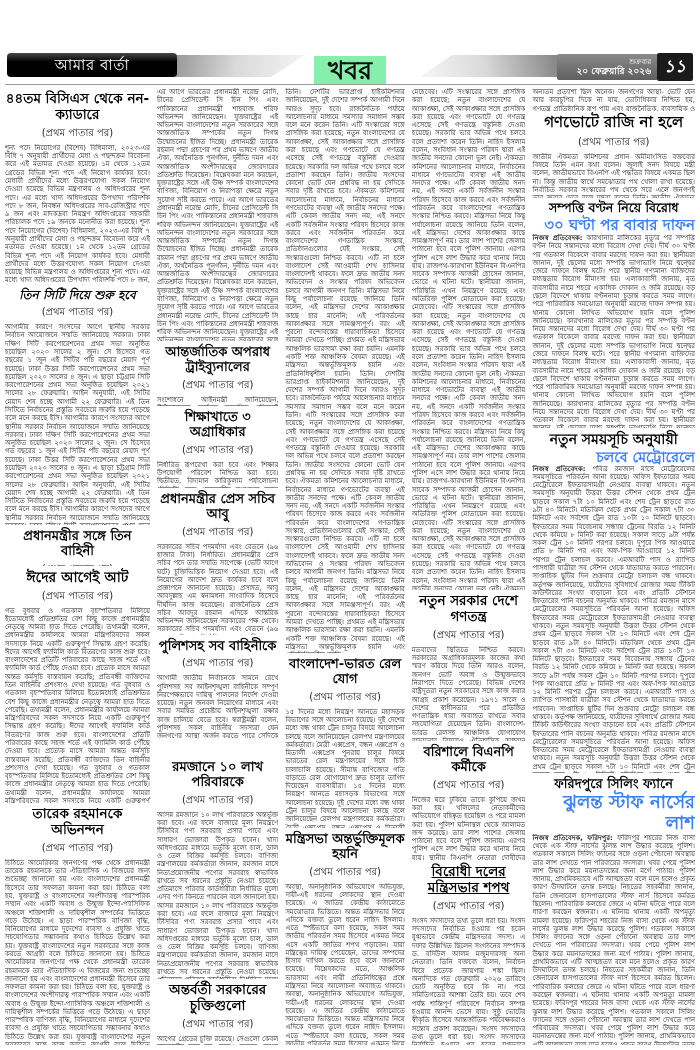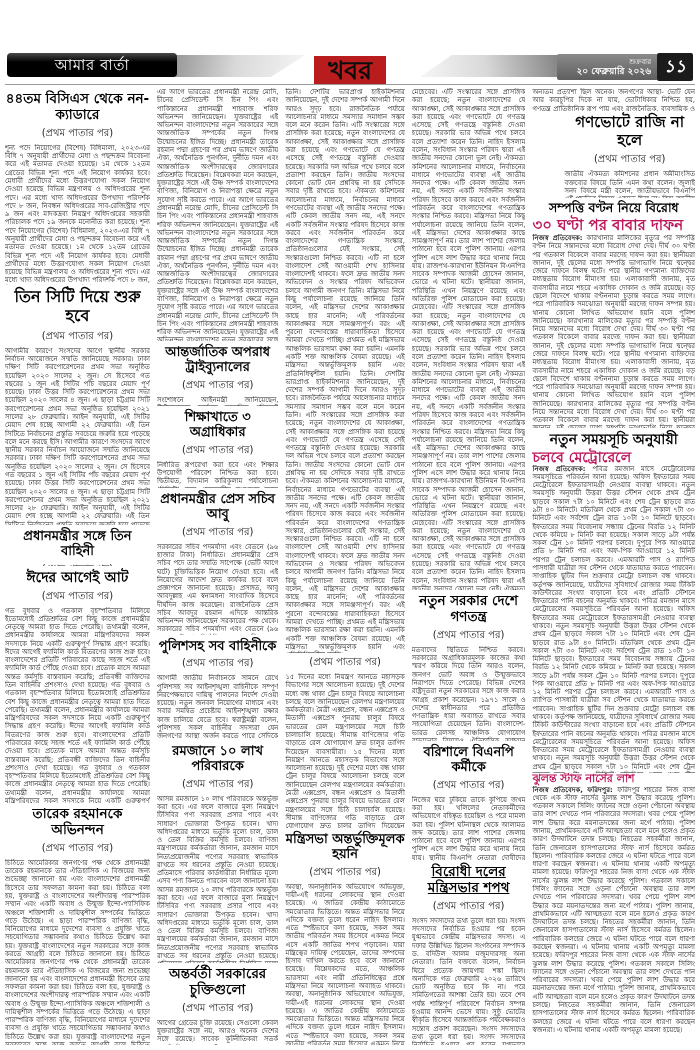--- a/index.html
+++ b/index.html
@@ -11,39 +11,39 @@
   .masthead{position:absolute;left:7px;top:0;width:170px;height:24px;
             background:linear-gradient(180deg,#4a4a4a 0%,#000 38%,#000 100%);
             border-radius:4px;display:flex;align-items:center;justify-content:center;}
   .masthead span{color:#fff;font-weight:normal;font-size:15px;letter-spacing:.5px;}
   .swoosh{position:absolute;top:2px;height:22px;}
   .swoosh-l{left:150px;width:155px;background:linear-gradient(100deg,#7d7d7d 0%,#d9d9d9 55%,#f5f5f5 100%);
             clip-path:polygon(0 0,100% 0,78% 100%,0 100%);}
   .swoosh-r{left:420px;width:145px;background:linear-gradient(260deg,#7d7d7d 0%,#d9d9d9 55%,#f7f7f7 100%);
             clip-path:polygon(22% 0,100% 0,100% 100%,0 100%);}
   .section-title{position:absolute;left:0;top:-2px;width:700px;text-align:center;}
-  .section-title span{font-size:25px;font-weight:bold;color:#0d0d0d;background:#b91c1c;padding:0 14px;}
+  .section-title span{font-size:25px;font-weight:bold;color:#0d0d0d;background:#86efac;padding:0 14px;}
   .datebox{position:absolute;left:557px;top:1px;width:100px;height:26px;
            background:linear-gradient(180deg,#8a8a8a,#5f5f5f);
            display:flex;flex-direction:column;align-items:flex-end;justify-content:center;
            padding:0 6px;box-sizing:border-box;border-radius:2px 0 0 2px;}
   .datebox .wd{color:#fff;font-size:7px;line-height:8px;}
   .datebox .dt{color:#fff;font-size:9px;line-height:11px;font-weight:bold;}
   .pagenumbox{position:absolute;left:657px;top:0;width:36px;height:28px;background:#1b1b1b;
               display:flex;align-items:center;justify-content:center;border-radius:2px;}
   .pagenumbox span{color:#fff;font-size:17px;font-weight:bold;font-style:italic;}
   
   .content{position:absolute;left:5px;top:88px;width:690px;height:957px;
            display:flex;gap:7px;}
   .col{height:100%;overflow:hidden;display:flex;flex-direction:column;}
   .c1{width:148px;} .c2{width:124px;} .c3{width:122px;} .c4{width:116px;} .c5{width:166px;}
   .article{overflow:hidden;flex:none;display:flex;flex-direction:column;}
   .hl{font-weight:bold;text-align:center;color:#000;line-height:1.18;
       padding:3px 0 1px 0;flex:none;}
-  .hl2{font-weight:bold;text-align:left;color:#be185d;line-height:1.15;flex:none;}
+  .hl2{font-weight:bold;text-align:right;color:#3b82f6;line-height:1.15;flex:none;}
   .dateline{font-size:10px;text-align:center;color:#222;padding:1px 0 2px 0;flex:none;}
   .body{font-size:6.8px;line-height:1.22;text-align:justify;color:#202020;
         flex:1 1 auto;overflow:hidden;word-break:break-word;}
   .body b{font-weight:bold;}
 </style>
 </head>
 <body>
 
 <div class="header">
   <div class="swoosh swoosh-l"></div>
@@ -65,21 +65,21 @@
 <div class="rule"></div>
 
 <div class="content">
     <div class="col c1">
       <div class="article" style="height: 197px; align-items: center;">
         <div class="hl" style="font-size: 13.5px;">৪৪তম বিসিএস থেকে নন-ক্যাডারে</div>
         <div class="dateline">(প্রথম পাতার পর)</div>
         <div class="body"><span>শূন্য পদে নিয়োগের (বিশেষ) বিধিমালা, ২০২৩-এর বিধি ৭ অনুযায়ী প্রার্থীদের মেধা ও পছন্দক্রম বিবেচনা করে এই মতামত দেওয়া হয়েছে। ১ম থেকে ১২তম গ্রেডের বিভিন্ন শূন্য পদে এই নিয়োগ কার্যকর হবে। মেধাবী প্রার্থীদের মধ্যে উত্তরণযোগ্য সকল নিয়োগ দেওয়া হয়েছে বিভিন্ন মন্ত্রণালয় ও অধিদপ্তরের শূন্য পদে। এর মধ্যে খাদ্য অধিদপ্তরের উপখাদ্য পরিদর্শক পদে ৮ জন, নিবন্ধন অধিদপ্তরের সাব-রেজিস্ট্রার পদে ৯ জন এবং মাদকদ্রব্য নিয়ন্ত্রণ অধিদপ্তরের সহকারী পরিচালক পদে ১৯ জনকে মনোনীত করা হয়েছে। শূন্য পদে নিয়োগের (বিশেষ) বিধিমালা, ২০২৩-এর বিধি ৭ অনুযায়ী প্রার্থীদের মেধা ও পছন্দক্রম বিবেচনা করে এই মতামত দেওয়া হয়েছে। ১ম থেকে ১২তম গ্রেডের বিভিন্ন শূন্য পদে এই নিয়োগ কার্যকর হবে। মেধাবী প্রার্থীদের মধ্যে উত্তরণযোগ্য সকল নিয়োগ দেওয়া হয়েছে বিভিন্ন মন্ত্রণালয় ও অধিদপ্তরের শূন্য পদে। এর মধ্যে খাদ্য অধিদপ্তরের উপখাদ্য পরিদর্শক পদে ৮ জন, নিবন্ধন অধিদপ্তরের সাব-রেজিস্ট্রার পদে ৯ জন এবং মাদকদ্রব্য নিয়ন্ত্রণ অধিদপ্তরের সহকারী পরিচালক পদে ১৯ জনকে মনোনীত করা হয়েছে।</span></div>
       </div>
       <div class="article" style="height: 240px;">
-        <div class="hl" style="font-size: 16px;">তিন সিটি দিয়ে শুরু হবে</div>
+        <div class="hl" style="font-size: 12px; font-style: italic;">তিন সিটি দিয়ে শুরু হবে</div>
         <div class="dateline">(প্রথম পাতার পর)</div>
         <div class="body"><span>আগামীর কারণে সংসদের আগে স্থানীয় সরকার নির্বাচন আয়োজনে সম্মতি জানিয়েছে সরকার। ঢাকা দক্ষিণ সিটি করপোরেশনের প্রথম সভা অনুষ্ঠিত হয়েছিল ২০২০ সালের ২ জুন। সে হিসেবে গত বছরের ১ জুন এই সিটির পাঁচ বছরের মেয়াদ পূর্ণ হয়েছে। ঢাকা উত্তর সিটি করপোরেশনের প্রথম সভা হয়েছিল ২০২০ সালের ৪ জুন। এ ছাড়া চট্টগ্রাম সিটি করপোরেশনের প্রথম সভা অনুষ্ঠিত হয়েছিল ২০২১ সালের ২৮ ফেব্রুয়ারি। আইন অনুযায়ী, এই সিটির মেয়াদ শেষ হচ্ছে আগামী ২২ ফেব্রুয়ারি। এই তিন সিটিতে নির্বাচনের প্রস্তুতি সবচেয়ে জরুরি হয়ে পড়েছে বলে মনে করছে ইসি। আগামীর কারণে সংসদের আগে স্থানীয় সরকার নির্বাচন আয়োজনে সম্মতি জানিয়েছে সরকার। ঢাকা দক্ষিণ সিটি করপোরেশনের প্রথম সভা অনুষ্ঠিত হয়েছিল ২০২০ সালের ২ জুন। সে হিসেবে গত বছরের ১ জুন এই সিটির পাঁচ বছরের মেয়াদ পূর্ণ হয়েছে। ঢাকা উত্তর সিটি করপোরেশনের প্রথম সভা হয়েছিল ২০২০ সালের ৪ জুন। এ ছাড়া চট্টগ্রাম সিটি করপোরেশনের প্রথম সভা অনুষ্ঠিত হয়েছিল ২০২১ সালের ২৮ ফেব্রুয়ারি। আইন অনুযায়ী, এই সিটির মেয়াদ শেষ হচ্ছে আগামী ২২ ফেব্রুয়ারি। এই তিন সিটিতে নির্বাচনের প্রস্তুতি সবচেয়ে জরুরি হয়ে পড়েছে বলে মনে করছে ইসি। আগামীর কারণে সংসদের আগে স্থানীয় সরকার নির্বাচন আয়োজনে সম্মতি জানিয়েছে সরকার। ঢাকা দক্ষিণ সিটি করপোরেশনের প্রথম সভা অনুষ্ঠিত হয়েছিল ২০২০ সালের ২ জুন। সে হিসেবে গত বছরের ১ জুন এই সিটির পাঁচ বছরের মেয়াদ পূর্ণ হয়েছে। ঢাকা উত্তর সিটি করপোরেশনের প্রথম সভা হয়েছিল ২০২০ সালের ৪ জুন। এ ছাড়া চট্টগ্রাম সিটি করপোরেশনের প্রথম সভা অনুষ্ঠিত হয়েছিল ২০২১ সালের ২৮ ফেব্রুয়ারি। আইন অনুযায়ী, এই সিটির মেয়াদ শেষ হচ্ছে আগামী ২২ ফেব্রুয়ারি। এই তিন সিটিতে নির্বাচনের প্রস্তুতি সবচেয়ে জরুরি হয়ে পড়েছে বলে মনে করছে ইসি।</span></div>
       </div>
       <div class="article" style="height: 41px;">
         <div class="hl" style="font-size: 13px;">প্রধানমন্ত্রীর সঙ্গে তিন বাহিনী</div>
         <div class="dateline">(প্রথম পাতার পর)</div>
         <div class="body"></div>
       </div>
       <div class="article" style="height: 237px;">
         <div class="hl" style="font-size: 14px;">ঈদের আগেই আট</div>
@@ -109,36 +109,37 @@
       <div class="article" style="height: 147px;">
         <div class="hl" style="font-size: 13px;">প্রধানমন্ত্রীর প্রেস সচিব আবু</div>
         <div class="dateline">(প্রথম পাতার পর)</div>
         <div class="body"><span>সরকারের সচিব পদমর্যাদা এবং বেতনে (৯৬ হাজার টাকা) নির্ধারিত। প্রধানমন্ত্রীর প্রেস সচিব পদে তার সম্মতি সাপেক্ষে (ভেটি আগে ঘটে) চুক্তিভিত্তিক নিয়োগ দেওয়া হবে। এই নিয়োগের আদেশ দ্রুত কার্যকর হবে বলে প্রজ্ঞাপনে জানানো হয়েছে। প্রসঙ্গত, আবু আবদুল্লাহ এম স্বনামধন্য সাংবাদিক হিসেবে দীর্ঘদিন কাজ করেছেন। রাজনৈতিক প্রেস সচিব আবদুর রহমান এদিকে আন্তরিক অভিনন্দন জানিয়েছেন সরকারের পক্ষ থেকে। সরকারের সচিব পদমর্যাদা এবং বেতনে (৯৬ হাজার টাকা) নির্ধারিত। প্রধানমন্ত্রীর প্রেস সচিব পদে তার সম্মতি সাপেক্ষে (ভেটি আগে ঘটে) চুক্তিভিত্তিক নিয়োগ দেওয়া হবে। এই নিয়োগের আদেশ দ্রুত কার্যকর হবে বলে প্রজ্ঞাপনে জানানো হয়েছে। প্রসঙ্গত, আবু আবদুল্লাহ এম স্বনামধন্য সাংবাদিক হিসেবে দীর্ঘদিন কাজ করেছেন। রাজনৈতিক প্রেস সচিব আবদুর রহমান এদিকে আন্তরিক অভিনন্দন জানিয়েছেন সরকারের পক্ষ থেকে।</span></div>
       </div>
       <div class="article" style="height: 105px;">
         <div class="hl" style="font-size: 13px;">পুলিশসহ সব বাহিনীকে</div>
         <div class="dateline">(প্রথম পাতার পর)</div>
         <div class="body"><span>আগামী জাতীয় নির্বাচনকে সামনে রেখে পুলিশসহ সব আইনশৃঙ্খলা বাহিনীকে সম্পূর্ণ নিরপেক্ষভাবে দায়িত্ব পালনের নির্দেশ দেওয়া হয়েছে। নতুন জনবল নিয়োগের মাধ্যমে এবং সবার সমন্বিত প্রচেষ্টায় আইনশৃঙ্খলা রক্ষার কাজ চালিয়ে যেতে হবে। স্বরাষ্ট্রমন্ত্রী বলেন, পুলিশসহ সকল বাহিনীর সদস্যরা যেন জনগণের আস্থা অর্জন করতে পারে সেদিকে লক্ষ রাখতে হবে।</span></div>
       </div>
-      <div class="article" style="height: 223px;">
+      <div class="article" style="height: 223px; margin-top: 16px;">
         <div class="hl" style="font-size: 13px;">রমজানে ১০ লাখ পরিবারকে</div>
         <div class="dateline">(প্রথম পাতার পর)</div>
         <div class="body"><span>আসন্ন রমজানে ১০ লাখ পরিবারকে অন্তর্ভুক্ত করা হবে। এর ফলে বাজারে মূল্য নিয়ন্ত্রণে টিসিবির পণ্য সরবরাহ প্রসার পাবে এবং সাধারণ ভোক্তারা উপকৃত হবেন। খাদ্য অধিদপ্তরের মাধ্যমে ভর্তুকি মূল্যে চাল, ডাল ও তেল বিক্রির কর্মসূচি চলবে। বাণিজ্য মন্ত্রণালয়ের কর্মকর্তারা জানান, রমজান মাসে নিত্যপ্রয়োজনীয় পণ্যের সরবরাহ স্বাভাবিক রাখতে সব ধরনের প্রস্তুতি নেওয়া হয়েছে। প্রতিমাসে পরিবার কার্ডধারীরা নির্ধারিত মূল্যে এসব পণ্য কিনতে পারবেন বলে জানানো হয়। আসন্ন রমজানে ১০ লাখ পরিবারকে অন্তর্ভুক্ত করা হবে। এর ফলে বাজারে মূল্য নিয়ন্ত্রণে টিসিবির পণ্য সরবরাহ প্রসার পাবে এবং সাধারণ ভোক্তারা উপকৃত হবেন। খাদ্য অধিদপ্তরের মাধ্যমে ভর্তুকি মূল্যে চাল, ডাল ও তেল বিক্রির কর্মসূচি চলবে। বাণিজ্য মন্ত্রণালয়ের কর্মকর্তারা জানান, রমজান মাসে নিত্যপ্রয়োজনীয় পণ্যের সরবরাহ স্বাভাবিক রাখতে সব ধরনের প্রস্তুতি নেওয়া হয়েছে। প্রতিমাসে পরিবার কার্ডধারীরা নির্ধারিত মূল্যে এসব পণ্য কিনতে পারবেন বলে জানানো হয়।</span></div>
       </div>
       <div class="article" style="height: 85px; align-items: center;">
         <div class="hl" style="font-size: 13.5px;">অন্তর্বর্তী সরকারের চুক্তিগুলো</div>
         <div class="dateline">(প্রথম পাতার পর)</div>
         <div class="body"><span>আগের গ্রেডের চুক্তি রয়েছে। সেগুলো কেবল যুক্তরাষ্ট্রের সঙ্গে নয়, আরও অনেক দেশের সঙ্গে রয়েছে। সাবেক কূটনীতিকরা সতর্ক রাজনৈতিক মহলেই ব্যক্ত করেছেন, চুক্তিগুলো পর্যালোচনা করে জাতীয় স্বার্থ রক্ষার ব্যবস্থা নিতে হবে।</span></div>
       </div>
     </div>
     <div class="col c3">
       <div class="article" style="height: 565px;">
         <div class="body"><span>তিনি। দেশটির ভারপ্রাপ্ত হাইকমিশনার জানিয়েছেন, দুই দেশের সম্পর্ক আগামী দিনে আরও সুদৃঢ় হবে। রাজনৈতিক পর্যায়ে আলোচনার মাধ্যমে সমস্যার সমাধান সম্ভব বলে মনে করেন তিনি। এটি সংস্কারের সঙ্গে প্রাসঙ্গিক করা হয়েছে; নতুন বাংলাদেশের যে আকাঙ্ক্ষা, সেই আকাঙ্ক্ষার সঙ্গে প্রাসঙ্গিক করা হয়েছে এবং গণভোটে যে গণতন্ত্র এসেছে সেই গণতন্ত্রে বস্তুনিষ্ঠ দেওয়ার হয়েছে। সরকারি দল অভিন্ন পথে চলবে বলে প্রত্যাশা করছেন তিনি। জাতীয় সংসদের কোনো ভোট যেন প্রশ্নবিদ্ধ না হয় সেদিকে সবার দৃষ্টি রাখতে হবে। ঐকমত্য কমিশনের আলোচনার মাধ্যমে, নির্বাচনের মাধ্যমে গণভোটের ব্যবস্থা এই জাতীয় সনদের পক্ষে। এটি কেবল জাতীয় সনদ নয়, এই সনদে একটি সর্বজনীন সংস্কার পরিষদ হিসেবে কাজ করবে এবং সর্বজনীন পরিবর্তন করে বাংলাদেশের গণতান্ত্রিক সংস্কার, প্রতিষ্ঠানগুলোর যেই সংস্কার, সেই সংস্কারগুলো নিশ্চিত করবে। এটি না হলে বাংলাদেশ সেই আওয়ামী শেখ হাসিনার বাংলাদেশই থাকবে। ফলে দ্রুত জাতীয় সনদ অভিবেদন ও সংস্কার পরিষদ অভিবেদন চলবে আগামী জনগণ তিনি। মন্ত্রিসভা নিয়ে কিছু পর্যালোচনা রয়েছে জানিয়ে তিনি বলেন, এই মন্ত্রিসভা দেশের আকাঙ্ক্ষার কাছে হার মানেনি; এই পরিবর্তনের আকাঙ্ক্ষার সঙ্গে সামঞ্জস্যপূর্ণ। বরং এই পুরনো বন্দোবস্তের ধারাবাহিকতা হিসেবে আমরা দেখতে পাচ্ছি। প্রথমত এই মন্ত্রিসভায় আঞ্চলিক ভারসাম্য রক্ষা করা হয়নি। এমনকি একটি শক্ত আঞ্চলিক বৈষম্য রয়েছে। এই মন্ত্রিসভা অন্তর্ভুক্তিমূলক হয়নি এবং প্রতিনিধিত্বশীল হয়নি। তিনি। দেশটির ভারপ্রাপ্ত হাইকমিশনার জানিয়েছেন, দুই দেশের সম্পর্ক আগামী দিনে আরও সুদৃঢ় হবে। রাজনৈতিক পর্যায়ে আলোচনার মাধ্যমে সমস্যার সমাধান সম্ভব বলে মনে করেন তিনি। এটি সংস্কারের সঙ্গে প্রাসঙ্গিক করা হয়েছে; নতুন বাংলাদেশের যে আকাঙ্ক্ষা, সেই আকাঙ্ক্ষার সঙ্গে প্রাসঙ্গিক করা হয়েছে এবং গণভোটে যে গণতন্ত্র এসেছে সেই গণতন্ত্রে বস্তুনিষ্ঠ দেওয়ার হয়েছে। সরকারি দল অভিন্ন পথে চলবে বলে প্রত্যাশা করছেন তিনি। জাতীয় সংসদের কোনো ভোট যেন প্রশ্নবিদ্ধ না হয় সেদিকে সবার দৃষ্টি রাখতে হবে। ঐকমত্য কমিশনের আলোচনার মাধ্যমে, নির্বাচনের মাধ্যমে গণভোটের ব্যবস্থা এই জাতীয় সনদের পক্ষে। এটি কেবল জাতীয় সনদ নয়, এই সনদে একটি সর্বজনীন সংস্কার পরিষদ হিসেবে কাজ করবে এবং সর্বজনীন পরিবর্তন করে বাংলাদেশের গণতান্ত্রিক সংস্কার, প্রতিষ্ঠানগুলোর যেই সংস্কার, সেই সংস্কারগুলো নিশ্চিত করবে। এটি না হলে বাংলাদেশ সেই আওয়ামী শেখ হাসিনার বাংলাদেশই থাকবে। ফলে দ্রুত জাতীয় সনদ অভিবেদন ও সংস্কার পরিষদ অভিবেদন চলবে আগামী জনগণ তিনি। মন্ত্রিসভা নিয়ে কিছু পর্যালোচনা রয়েছে জানিয়ে তিনি বলেন, এই মন্ত্রিসভা দেশের আকাঙ্ক্ষার কাছে হার মানেনি; এই পরিবর্তনের আকাঙ্ক্ষার সঙ্গে সামঞ্জস্যপূর্ণ। বরং এই পুরনো বন্দোবস্তের ধারাবাহিকতা হিসেবে আমরা দেখতে পাচ্ছি। প্রথমত এই মন্ত্রিসভায় আঞ্চলিক ভারসাম্য রক্ষা করা হয়নি। এমনকি একটি শক্ত আঞ্চলিক বৈষম্য রয়েছে। এই মন্ত্রিসভা অন্তর্ভুক্তিমূলক হয়নি এবং প্রতিনিধিত্বশীল হয়নি।</span></div>
       </div>
       <div class="article" style="height: 175px;">
+        <div class="hl" style="font-size: 13px;">বাংলাদেশ-ভারত রেল যোগ</div>
         <div class="dateline">(প্রথম পাতার পর)</div>
         <div class="body"><span>১৫ দিনের মধ্যে নিয়ন্ত্রণ আনতে মহাসড়ক বিভাগের সঙ্গে আলোচনা হয়েছে। দুই দেশের মধ্যে বন্ধ থাকা ট্রেন চালুর বিষয়ে আলোচনা চলছে বলে জানিয়েছেন রেলপথ মন্ত্রণালয়ের কর্মকর্তারা। মৈত্রী এক্সপ্রেস, বন্ধন এক্সপ্রেস ও মিতালী এক্সপ্রেস পুনরায় চালুর বিষয়ে ভারতের রেল মন্ত্রণালয়ের সঙ্গে চিঠি চালাচালি হয়েছে। সীমান্ত বাণিজ্যের গতি বাড়াতে রেল যোগাযোগ দ্রুত চালুর তাগিদ দিয়েছেন ব্যবসায়ীরা। ১৫ দিনের মধ্যে নিয়ন্ত্রণ আনতে মহাসড়ক বিভাগের সঙ্গে আলোচনা হয়েছে। দুই দেশের মধ্যে বন্ধ থাকা ট্রেন চালুর বিষয়ে আলোচনা চলছে বলে জানিয়েছেন রেলপথ মন্ত্রণালয়ের কর্মকর্তারা। মৈত্রী এক্সপ্রেস, বন্ধন এক্সপ্রেস ও মিতালী এক্সপ্রেস পুনরায় চালুর বিষয়ে ভারতের রেল মন্ত্রণালয়ের সঙ্গে চিঠি চালাচালি হয়েছে। সীমান্ত বাণিজ্যের গতি বাড়াতে রেল যোগাযোগ দ্রুত চালুর তাগিদ দিয়েছেন ব্যবসায়ীরা।</span></div>
       </div>
       <div class="article" style="height: 220px;">
         <div class="hl" style="font-size: 13px;">মন্ত্রিসভা অন্তর্ভুক্তিমূলক হয়নি</div>
         <div class="dateline">(প্রথম পাতার পর)</div>
         <div class="body"><span>অবস্থা, অনানুষ্ঠানিক অভিযোগে অভিযুক্ত, দায়ী-এই ধরনের লোকদের স্থান দেওয়া হয়েছে। এ জাতির কেন্দ্রীয় কাঠামোতে সমঝোতার ভিত্তিতে। অন্তত মন্ত্রিসভার নিয়ে এদিকে বক্তব্য তুলে ধরেন নাহিদ ইসলাম। এতে স্পষ্টভাবে বলা হয়েছে, সকল সময় জাতীয় পরিবর্তন সময় হিসেবে একমত নিয়ে এসে একটি জাতির শপথ পড়াবেন। যারা মন্ত্রিত্বের দায়িত্ব পেয়েছেন, তাদের সম্পদের হিসাব দাখিল করতে হবে বলে জানানো হয়েছে। বিশ্লেষকদের মতে, আঞ্চলিক ভারসাম্য এবং নারী প্রতিনিধিত্বের প্রশ্নে মন্ত্রিসভা নিয়ে আলোচনা অব্যাহত থাকবে। অবস্থা, অনানুষ্ঠানিক অভিযোগে অভিযুক্ত, দায়ী-এই ধরনের লোকদের স্থান দেওয়া হয়েছে। এ জাতির কেন্দ্রীয় কাঠামোতে সমঝোতার ভিত্তিতে। অন্তত মন্ত্রিসভার নিয়ে এদিকে বক্তব্য তুলে ধরেন নাহিদ ইসলাম। এতে স্পষ্টভাবে বলা হয়েছে, সকল সময় জাতীয় পরিবর্তন সময় হিসেবে একমত নিয়ে এসে একটি জাতির শপথ পড়াবেন। যারা মন্ত্রিত্বের দায়িত্ব পেয়েছেন, তাদের সম্পদের হিসাব দাখিল করতে হবে বলে জানানো হয়েছে। বিশ্লেষকদের মতে, আঞ্চলিক ভারসাম্য এবং নারী প্রতিনিধিত্বের প্রশ্নে মন্ত্রিসভা নিয়ে আলোচনা অব্যাহত থাকবে।</span></div>
       </div>
     </div>
     <div class="col c4">
@@ -158,33 +159,34 @@
       <div class="article" style="height: 187px;">
         <div class="hl" style="font-size: 13.5px; text-decoration: underline;">বিরোধী দলের মন্ত্রিসভার শপথ</div>
         <div class="dateline">(প্রথম পাতার পর)</div>
         <div class="body"><span>সংসদ সদস্যদের তথ্য তুলে ধরা হয়। সংসদ সদস্যদের নির্বাচিত হওয়ার পর হবেন যুগ্মভাবে কেন্দ্রীয় মন্ত্রিসভার সদস্য। এ দফার উল্লিখিত ছিলেন সংগঠনের সম্পাদক ড. বদিউল আলম মজুমদারসহ অন্য নেতারা। তিনি বক্তব্যে বলেন, নির্বাচন ঘিরে প্রত্যেক জায়গায় শঙ্কা ছিল। অন্যদিকে গত ফেব্রুয়ারি ২০২৬ তারিখে ভোট অনুষ্ঠিত হবে কি না। পরে সমিতিগতের আশঙ্কা তৈরি হয়। তবে শেষ পর্যন্ত শান্তিপূর্ণ পরিবেশে নির্বাচন সম্পন্ন হওয়ায় আনন্দ ভেসে যায়। সুষ্ঠু ভোটের স্বীকৃতি হিসেবে আন্তর্জাতিক পর্যবেক্ষকরাও সন্তোষ প্রকাশ করেছেন। সংসদ সদস্যদের তথ্য তুলে ধরা হয়। সংসদ সদস্যদের নির্বাচিত হওয়ার পর হবেন যুগ্মভাবে কেন্দ্রীয় মন্ত্রিসভার সদস্য। এ দফার উল্লিখিত ছিলেন সংগঠনের সম্পাদক ড. বদিউল আলম মজুমদারসহ অন্য নেতারা। তিনি বক্তব্যে বলেন, নির্বাচন ঘিরে প্রত্যেক জায়গায় শঙ্কা ছিল। অন্যদিকে গত ফেব্রুয়ারি ২০২৬ তারিখে ভোট অনুষ্ঠিত হবে কি না। পরে সমিতিগতের আশঙ্কা তৈরি হয়। তবে শেষ পর্যন্ত শান্তিপূর্ণ পরিবেশে নির্বাচন সম্পন্ন হওয়ায় আনন্দ ভেসে যায়। সুষ্ঠু ভোটের স্বীকৃতি হিসেবে আন্তর্জাতিক পর্যবেক্ষকরাও সন্তোষ প্রকাশ করেছেন।</span></div>
       </div>
     </div>
     <div class="col c5">
       <div class="article" style="height: 23px;">
         <div class="body"><span>অন্যতম প্রত্যাশা ছিল অনেক। জনগণের আস্থা- ভোট যেন আর কারচুপির দিকে না যায়, ভোটাধিকার নিশ্চিত হয়, গণতন্ত্র প্রাতিষ্ঠানিক রূপ পায় এবং রাজনৈতিক, ব্যবসায়িক ও মানবিক সমতা গড়ে ওঠে।</span></div>
       </div>
-      <div class="article" style="height: 87px; margin-left: 32px;">
+      <div class="article" style="height: 87px;">
         <div class="hl" style="font-size: 15px;">গণভোটে রাজি না হলে</div>
         <div class="dateline">(প্রথম পাতার পর)</div>
         <div class="body"><span>জাতীয় ঐকমত্য কমিশনের প্রধান অমীমাংসিত বক্তব্যের বিষয়ে তিনি এমন কথা বলেন। জুলাই সনদ বিষয়ে মন্ত্রী বলেন, জাতীয়ভাবে বিএনপি এই পদ্ধতির বিষয়ে একমত ছিল না। কিন্তু জাতীয় স্বার্থে সমঝোতার পথ খোলা রাখা হয়েছে। নির্বাচিত সরকার সংস্কারের পথ থেকে সরে এলে জনগণই তার জবাব দেবে বলে মন্তব্য করেন তিনি। জাতীয় ঐকমত্য কমিশনের প্রধান অমীমাংসিত বক্তব্যের বিষয়ে তিনি এমন কথা বলেন। জুলাই সনদ বিষয়ে মন্ত্রী বলেন, জাতীয়ভাবে বিএনপি এই পদ্ধতির বিষয়ে একমত ছিল না। কিন্তু জাতীয় স্বার্থে সমঝোতার পথ খোলা রাখা হয়েছে। নির্বাচিত সরকার সংস্কারের পথ থেকে সরে এলে জনগণই তার জবাব দেবে বলে মন্তব্য করেন তিনি।</span></div>
       </div>
       <div class="article" style="height: 230px;">
         <div class="hl" style="font-size: 12.5px;">সম্পত্তি বণ্টন নিয়ে বিরোধ</div>
         <div class="hl2" style="font-size: 15px;">৩০ ঘণ্টা পর বাবার দাফন</div>
         <div class="body"><b>নিজস্ব প্রতিবেদক: </b><span>কারখানার মালিকের মৃত্যুর পর সম্পত্তি বণ্টন নিয়ে সন্তানদের মধ্যে বিরোধ দেখা দেয়। দীর্ঘ ৩০ ঘণ্টা পর গতকাল বিকেলে বাবার মরদেহ দাফন করা হয়। স্থানীয়রা জানান, দুই ছেলের মধ্যে সম্পত্তি ভাগাভাগি নিয়ে দ্বন্দ্বের জেরে দাফনে বিলম্ব ঘটে। পরে স্থানীয় গণ্যমান্য ব্যক্তিদের মধ্যস্থতায় বিরোধ মীমাংসা হয়। এলাকাবাসী জানায়, মৃত ব্যবসায়ীর নামে শহরে একাধিক দোকান ও জমি রয়েছে। বড় ছেলে বিদেশে থাকায় বণ্টননামা চূড়ান্ত করতে সময় লাগে। পরে পারিবারিক সমঝোতা অনুযায়ী মরদেহ দাফন সম্পন্ন হয়। থানায় কোনো লিখিত অভিযোগ হয়নি বলে পুলিশ জানিয়েছে। কারখানার মালিকের মৃত্যুর পর সম্পত্তি বণ্টন নিয়ে সন্তানদের মধ্যে বিরোধ দেখা দেয়। দীর্ঘ ৩০ ঘণ্টা পর গতকাল বিকেলে বাবার মরদেহ দাফন করা হয়। স্থানীয়রা জানান, দুই ছেলের মধ্যে সম্পত্তি ভাগাভাগি নিয়ে দ্বন্দ্বের জেরে দাফনে বিলম্ব ঘটে। পরে স্থানীয় গণ্যমান্য ব্যক্তিদের মধ্যস্থতায় বিরোধ মীমাংসা হয়। এলাকাবাসী জানায়, মৃত ব্যবসায়ীর নামে শহরে একাধিক দোকান ও জমি রয়েছে। বড় ছেলে বিদেশে থাকায় বণ্টননামা চূড়ান্ত করতে সময় লাগে। পরে পারিবারিক সমঝোতা অনুযায়ী মরদেহ দাফন সম্পন্ন হয়। থানায় কোনো লিখিত অভিযোগ হয়নি বলে পুলিশ জানিয়েছে। কারখানার মালিকের মৃত্যুর পর সম্পত্তি বণ্টন নিয়ে সন্তানদের মধ্যে বিরোধ দেখা দেয়। দীর্ঘ ৩০ ঘণ্টা পর গতকাল বিকেলে বাবার মরদেহ দাফন করা হয়। স্থানীয়রা জানান, দুই ছেলের মধ্যে সম্পত্তি ভাগাভাগি নিয়ে দ্বন্দ্বের জেরে দাফনে বিলম্ব ঘটে। পরে স্থানীয় গণ্যমান্য ব্যক্তিদের মধ্যস্থতায় বিরোধ মীমাংসা হয়। এলাকাবাসী জানায়, মৃত ব্যবসায়ীর নামে শহরে একাধিক দোকান ও জমি রয়েছে। বড় ছেলে বিদেশে থাকায় বণ্টননামা চূড়ান্ত করতে সময় লাগে। পরে পারিবারিক সমঝোতা অনুযায়ী মরদেহ দাফন সম্পন্ন হয়। থানায় কোনো লিখিত অভিযোগ হয়নি বলে পুলিশ জানিয়েছে।</span></div>
       </div>
       <div class="article" style="height: 345px;">
         <div class="hl" style="font-size: 14px;">নতুন সময়সূচি অনুযায়ী</div>
         <div class="hl2" style="font-size: 14px;">চলবে মেট্রোরেলে</div>
         <div class="body"><b>নিজস্ব প্রতিবেদক: </b><span>পবিত্র রমজান মাসে মেট্রোরেলের সময়সূচিতে পরিবর্তন আনা হয়েছে। অফিস ইফতারের সময় মেট্রোরেলে ইফতারসামগ্রী নেওয়ার ব্যবস্থা থাকবে। নতুন সময়সূচি অনুযায়ী উত্তরা উত্তর স্টেশন থেকে প্রথম ট্রেন ছাড়বে সকাল ৭টা ১০ মিনিটে এবং শেষ ট্রেন ছাড়বে রাত ৯টা ৪০ মিনিটে। মতিঝিল থেকে প্রথম ট্রেন সকাল ৭টা ৩০ মিনিটে এবং সর্বশেষ ট্রেন রাত ১০টা ১০ মিনিটে ছাড়বে। ইফতারের সময় বিবেচনায় সন্ধ্যায় ট্রেনের বিরতি ১২ মিনিট থেকে কমিয়ে ৮ মিনিট করা হয়েছে। সকাল সাড়ে ৯টা পর্যন্ত সকল ট্রেন ১০ মিনিট পরপর চলবে। দুপুরে পিক আওয়ারে প্রতি ৮ মিনিট পর এবং অফ-পিক আওয়ারে ১২ মিনিট পরপর ট্রেন চলাচল করবে। এমআরটি পাস ও র‍্যাপিড পাসধারী যাত্রীরা সব স্টেশন থেকে যাতায়াত করতে পারবেন। সাপ্তাহিক ছুটির দিন শুক্রবার মেট্রো চলাচল বন্ধ থাকবে। কর্তৃপক্ষ জানিয়েছে, যাত্রীদের সুবিধার্থে রোজার সময় টিকিট কাউন্টারের সংখ্যা বাড়ানো হবে এবং প্রতিটি স্টেশনে ইফতারের পানি বহনের অনুমতি থাকবে। পবিত্র রমজান মাসে মেট্রোরেলের সময়সূচিতে পরিবর্তন আনা হয়েছে। অফিস ইফতারের সময় মেট্রোরেলে ইফতারসামগ্রী নেওয়ার ব্যবস্থা থাকবে। নতুন সময়সূচি অনুযায়ী উত্তরা উত্তর স্টেশন থেকে প্রথম ট্রেন ছাড়বে সকাল ৭টা ১০ মিনিটে এবং শেষ ট্রেন ছাড়বে রাত ৯টা ৪০ মিনিটে। মতিঝিল থেকে প্রথম ট্রেন সকাল ৭টা ৩০ মিনিটে এবং সর্বশেষ ট্রেন রাত ১০টা ১০ মিনিটে ছাড়বে। ইফতারের সময় বিবেচনায় সন্ধ্যায় ট্রেনের বিরতি ১২ মিনিট থেকে কমিয়ে ৮ মিনিট করা হয়েছে। সকাল সাড়ে ৯টা পর্যন্ত সকল ট্রেন ১০ মিনিট পরপর চলবে। দুপুরে পিক আওয়ারে প্রতি ৮ মিনিট পর এবং অফ-পিক আওয়ারে ১২ মিনিট পরপর ট্রেন চলাচল করবে। এমআরটি পাস ও র‍্যাপিড পাসধারী যাত্রীরা সব স্টেশন থেকে যাতায়াত করতে পারবেন। সাপ্তাহিক ছুটির দিন শুক্রবার মেট্রো চলাচল বন্ধ থাকবে। কর্তৃপক্ষ জানিয়েছে, যাত্রীদের সুবিধার্থে রোজার সময় টিকিট কাউন্টারের সংখ্যা বাড়ানো হবে এবং প্রতিটি স্টেশনে ইফতারের পানি বহনের অনুমতি থাকবে। পবিত্র রমজান মাসে মেট্রোরেলের সময়সূচিতে পরিবর্তন আনা হয়েছে। অফিস ইফতারের সময় মেট্রোরেলে ইফতারসামগ্রী নেওয়ার ব্যবস্থা থাকবে। নতুন সময়সূচি অনুযায়ী উত্তরা উত্তর স্টেশন থেকে প্রথম ট্রেন ছাড়বে সকাল ৭টা ১০ মিনিটে এবং শেষ ট্রেন ছাড়বে রাত ৯টা ৪০ মিনিটে। মতিঝিল থেকে প্রথম ট্রেন সকাল ৭টা ৩০ মিনিটে এবং সর্বশেষ ট্রেন রাত ১০টা ১০ মিনিটে ছাড়বে। ইফতারের সময় বিবেচনায় সন্ধ্যায় ট্রেনের বিরতি ১২ মিনিট থেকে কমিয়ে ৮ মিনিট করা হয়েছে। সকাল সাড়ে ৯টা পর্যন্ত সকল ট্রেন ১০ মিনিট পরপর চলবে। দুপুরে পিক আওয়ারে প্রতি ৮ মিনিট পর এবং অফ-পিক আওয়ারে ১২ মিনিট পরপর ট্রেন চলাচল করবে। এমআরটি পাস ও র‍্যাপিড পাসধারী যাত্রীরা সব স্টেশন থেকে যাতায়াত করতে পারবেন। সাপ্তাহিক ছুটির দিন শুক্রবার মেট্রো চলাচল বন্ধ থাকবে। কর্তৃপক্ষ জানিয়েছে, যাত্রীদের সুবিধার্থে রোজার সময় টিকিট কাউন্টারের সংখ্যা বাড়ানো হবে এবং প্রতিটি স্টেশনে ইফতারের পানি বহনের অনুমতি থাকবে।</span></div>
       </div>
       <div class="article" style="height: 275px;">
-        <div class="hl2" style="font-size: 11px;">ঝুলন্ত স্টাফ নার্সের লাশ</div>
+        <div class="hl" style="font-size: 13px;">ফরিদপুরে সিলিং ফ্যানে</div>
+        <div class="hl2" style="font-size: 18px;">ঝুলন্ত স্টাফ নার্সের লাশ</div>
         <div class="body"><b>নিজস্ব প্রতিবেদক, ফরিদপুর: </b><span>ফরিদপুর শহরের নিজ বাসা থেকে এক স্টাফ নার্সের ঝুলন্ত লাশ উদ্ধার করেছে পুলিশ। গতকাল সকালে সিলিং ফ্যানের সঙ্গে ওড়না পেঁচানো অবস্থায় তার লাশ দেখতে পান পরিবারের সদস্যরা। খবর পেয়ে পুলিশ লাশ উদ্ধার করে ময়নাতদন্তের জন্য মর্গে পাঠায়। পুলিশ জানায়, প্রাথমিকভাবে এটি আত্মহত্যা বলে মনে হলেও প্রকৃত কারণ উদঘাটনে তদন্ত চলছে। নিহতের সহকর্মীরা জানান, তিনি জেনারেল হাসপাতালের স্টাফ নার্স হিসেবে কর্মরত ছিলেন। পারিবারিক কলহের জেরে এ ঘটনা ঘটতে পারে বলে ধারণা করছেন স্বজনরা। এ ঘটনায় থানায় একটি অপমৃত্যু মামলা হয়েছে। ফরিদপুর শহরের নিজ বাসা থেকে এক স্টাফ নার্সের ঝুলন্ত লাশ উদ্ধার করেছে পুলিশ। গতকাল সকালে সিলিং ফ্যানের সঙ্গে ওড়না পেঁচানো অবস্থায় তার লাশ দেখতে পান পরিবারের সদস্যরা। খবর পেয়ে পুলিশ লাশ উদ্ধার করে ময়নাতদন্তের জন্য মর্গে পাঠায়। পুলিশ জানায়, প্রাথমিকভাবে এটি আত্মহত্যা বলে মনে হলেও প্রকৃত কারণ উদঘাটনে তদন্ত চলছে। নিহতের সহকর্মীরা জানান, তিনি জেনারেল হাসপাতালের স্টাফ নার্স হিসেবে কর্মরত ছিলেন। পারিবারিক কলহের জেরে এ ঘটনা ঘটতে পারে বলে ধারণা করছেন স্বজনরা। এ ঘটনায় থানায় একটি অপমৃত্যু মামলা হয়েছে। ফরিদপুর শহরের নিজ বাসা থেকে এক স্টাফ নার্সের ঝুলন্ত লাশ উদ্ধার করেছে পুলিশ। গতকাল সকালে সিলিং ফ্যানের সঙ্গে ওড়না পেঁচানো অবস্থায় তার লাশ দেখতে পান পরিবারের সদস্যরা। খবর পেয়ে পুলিশ লাশ উদ্ধার করে ময়নাতদন্তের জন্য মর্গে পাঠায়। পুলিশ জানায়, প্রাথমিকভাবে এটি আত্মহত্যা বলে মনে হলেও প্রকৃত কারণ উদঘাটনে তদন্ত চলছে। নিহতের সহকর্মীরা জানান, তিনি জেনারেল হাসপাতালের স্টাফ নার্স হিসেবে কর্মরত ছিলেন। পারিবারিক কলহের জেরে এ ঘটনা ঘটতে পারে বলে ধারণা করছেন স্বজনরা। এ ঘটনায় থানায় একটি অপমৃত্যু মামলা হয়েছে।</span></div>
       </div>
     </div>
   </div>
 
 </body></html>

